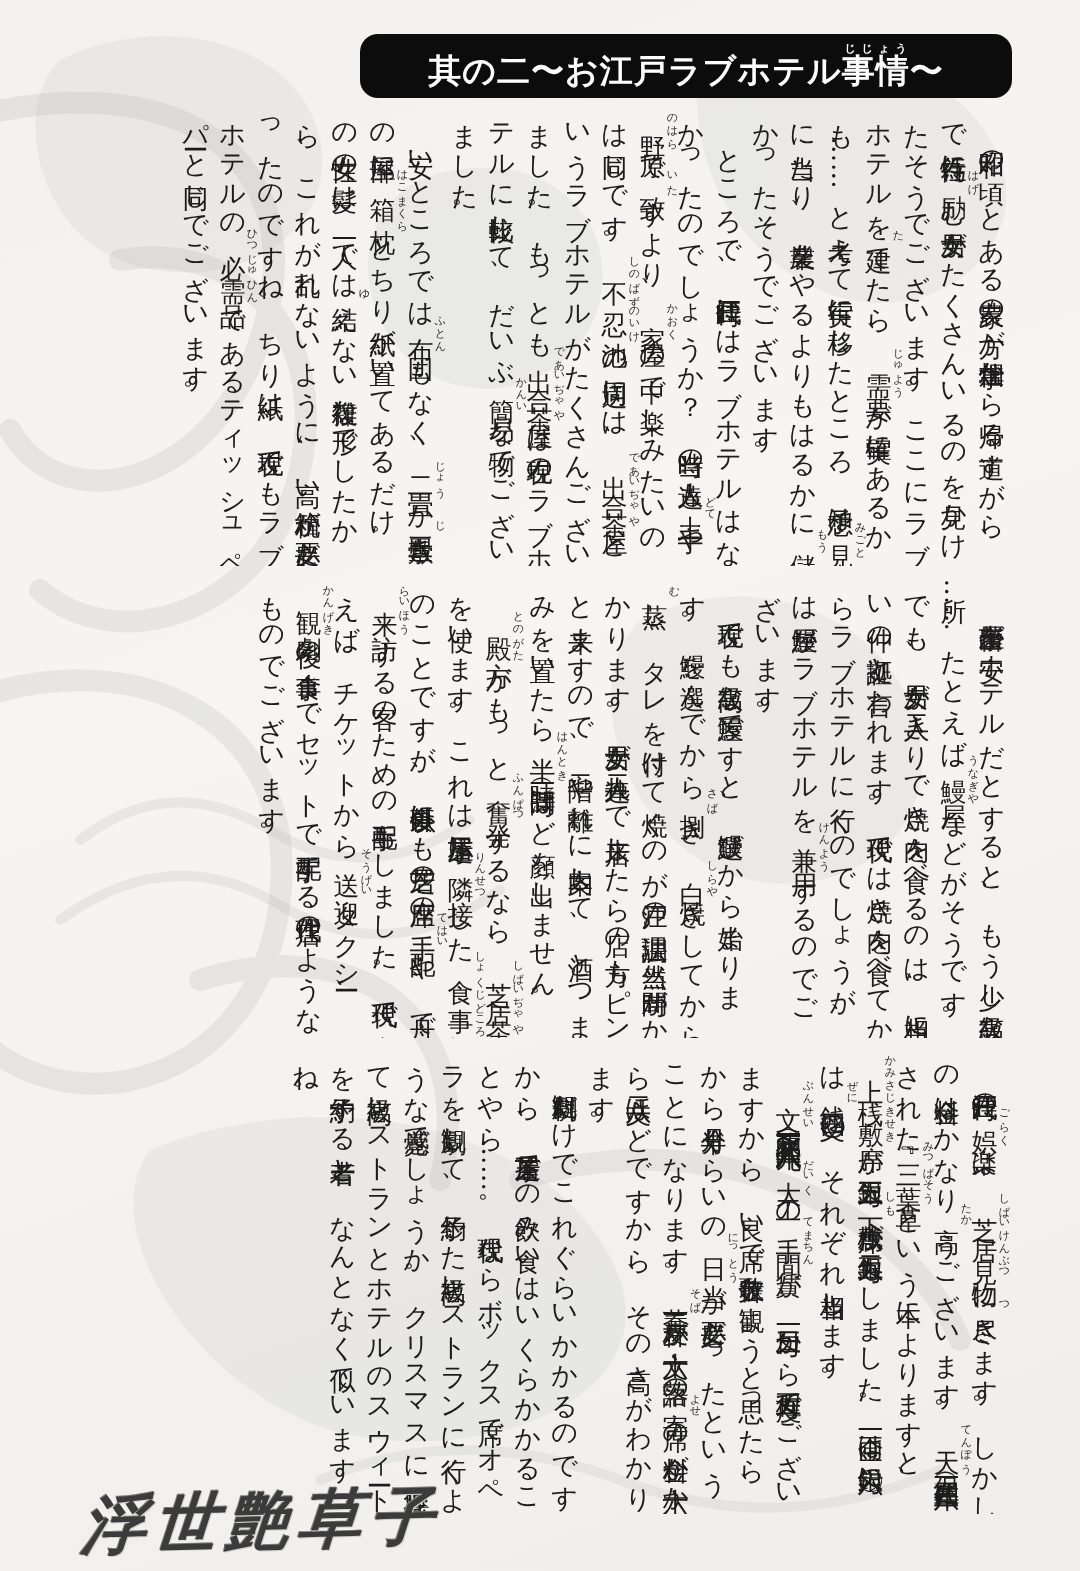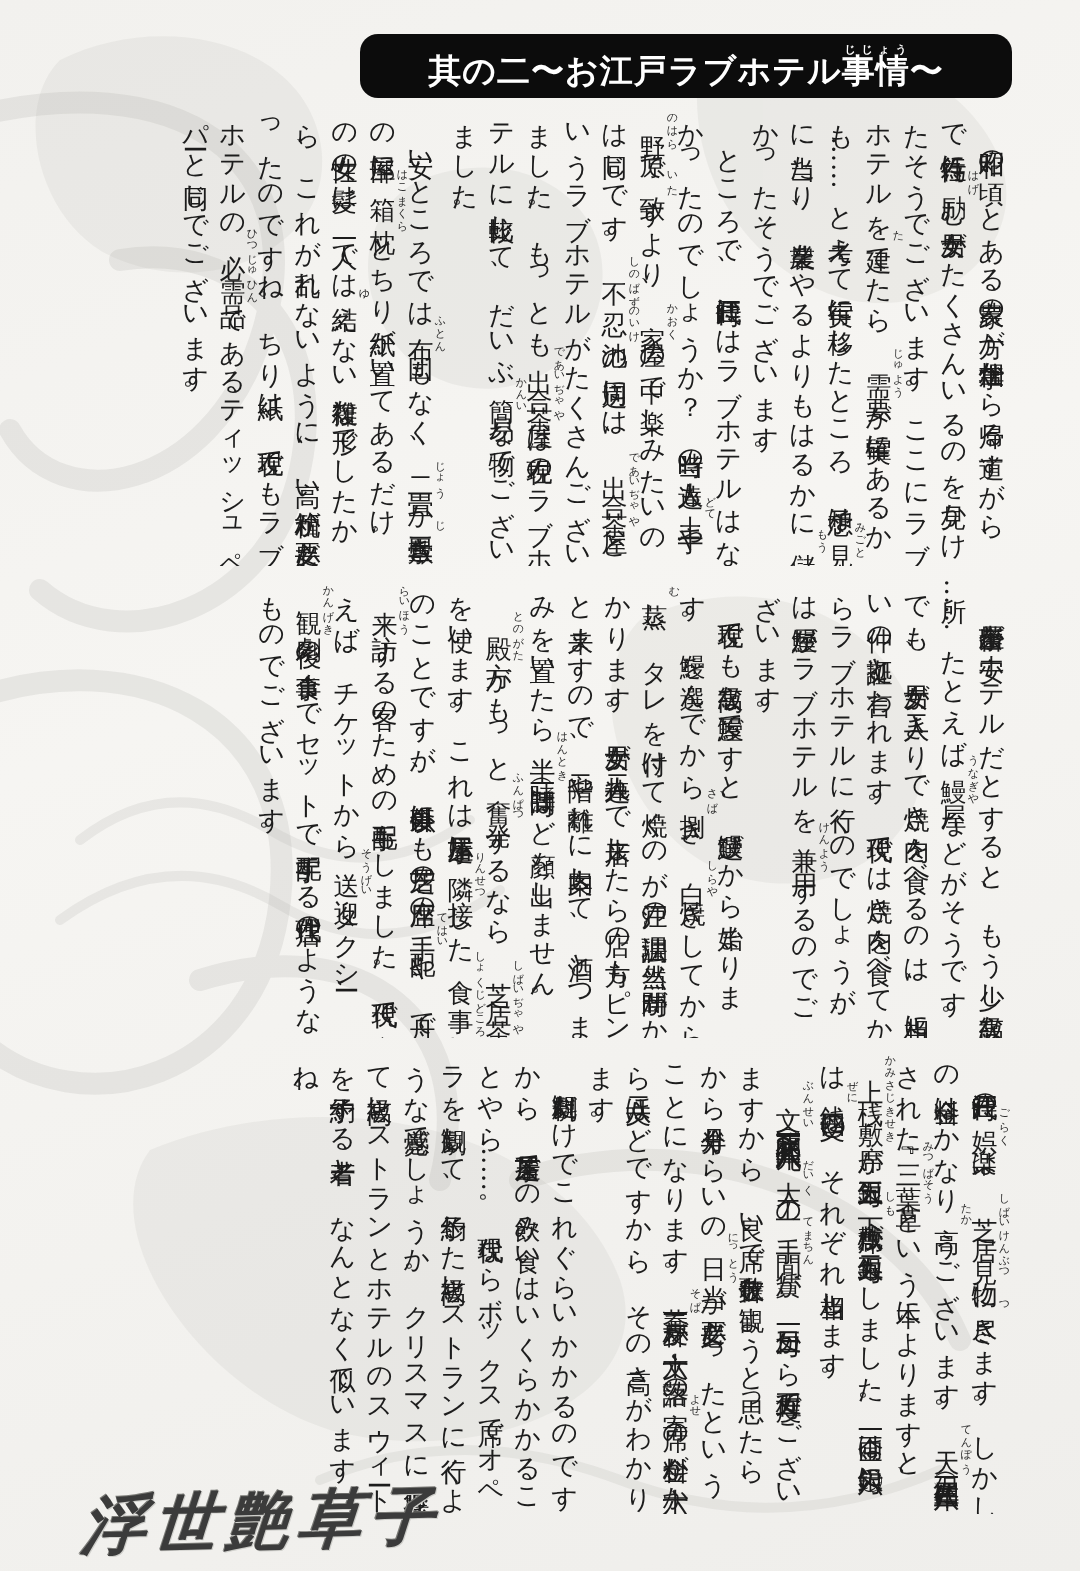--- a/index.html
+++ b/index.html
@@ -21,21 +21,21 @@
     position: absolute;
     left: 362px; top: 36px;
     width: 648px; height: 60px;
     background: #0c0c0c;
     border-radius: 16px;
     display: flex; align-items: center; justify-content: center;
     box-shadow: 0 0 0 2px #0c0c0c;
   }
   .header-banner .title {
     color: #ffffff;
-    font-family: Liberation Serif, serif;
+    font-family: Liberation Mono, monospace;
     font-weight: bold;
     font-size: 33px;
     letter-spacing: 1px;
     white-space: nowrap;
     line-height: 1;
   }
   .header-banner ruby rt {
     font-size: 11px;
     font-weight: bold;
     color: #ffffff;

